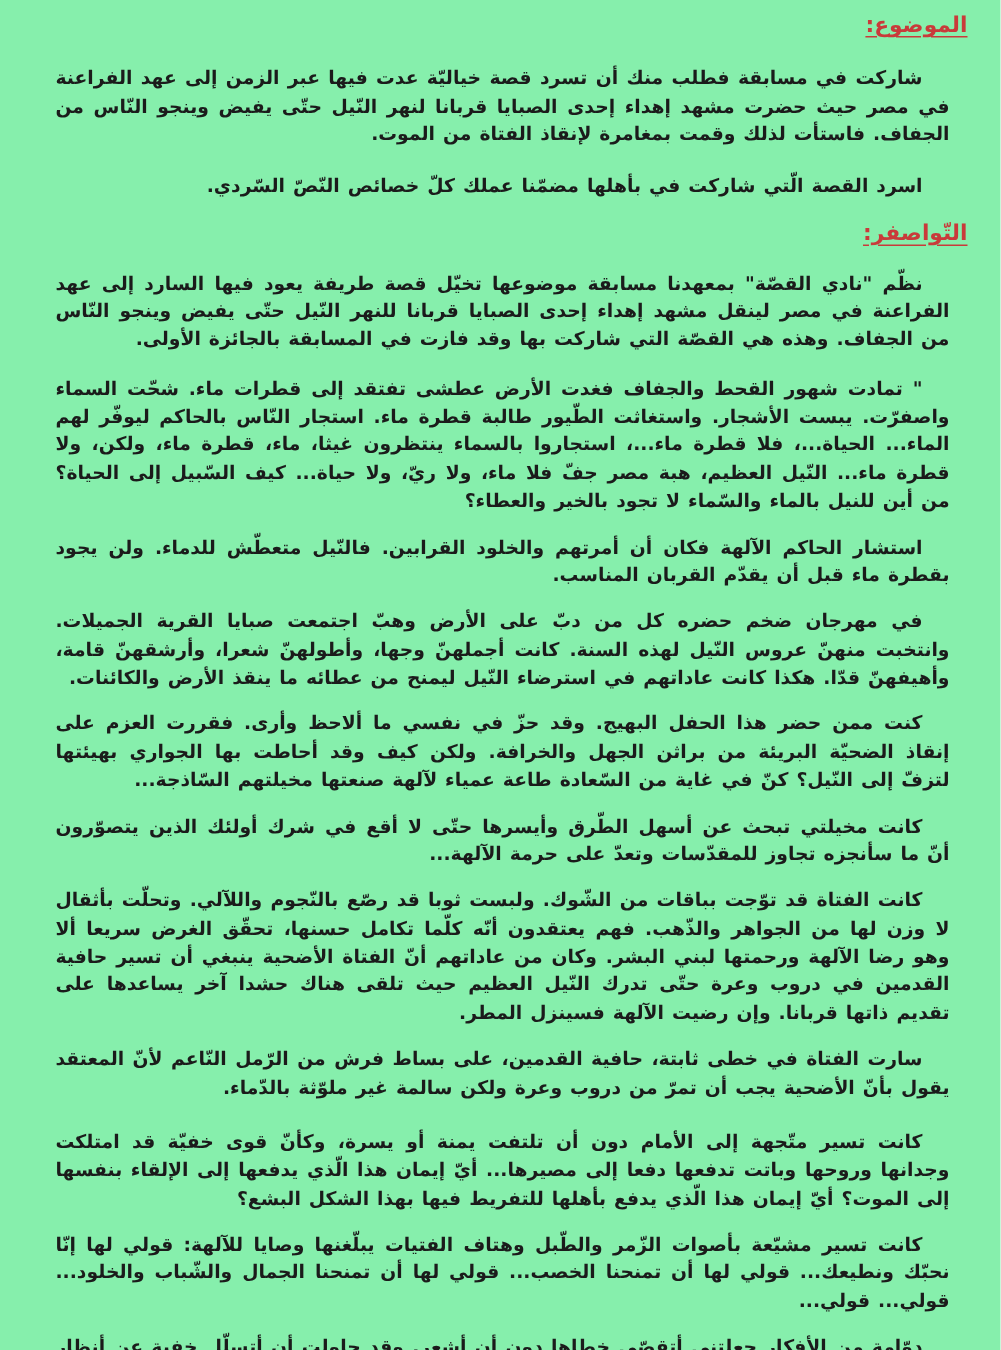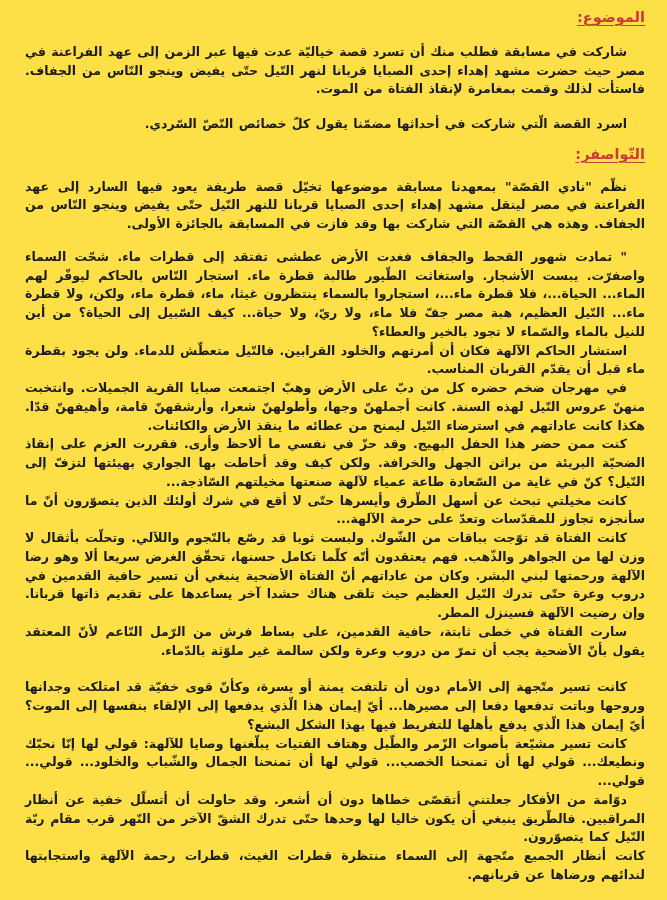--- a/index.html
+++ b/index.html
@@ -5,61 +5,61 @@
   html, body {
     margin: 0;
     padding: 0;
     background: #ffffff;
   }
   .page {
     position: relative;
     width: 667px;
     height: 900px;
     box-sizing: border-box;
-    background: #fde047;
+    background: #86efac;
     padding: 7px 22px 10px 25px;
     overflow: hidden;
     direction: rtl;
     font-family: "DejaVu Sans", sans-serif;
     font-weight: 700;
     font-size: 12.5px;
     line-height: 1.5;
     color: #1b1b1b;
   }
   .heading {
     color: #c93a3a;
     font-size: 14.5px;
     font-weight: 700;
     text-decoration: underline;
     text-underline-offset: 3px;
     margin: 0;
   }
   .para {
-    margin: 0;
+    margin: 12px;
     text-align: justify;
     text-indent: 18px;
     word-spacing: 1px;
   }
   .no-indent { text-indent: 0; }
   .mt10 { margin-top: 10px; }
   .mt12 { margin-top: 12px; }
   .mt14 { margin-top: 14px; }
   .mt16 { margin-top: 16px; }
   .mt18 { margin-top: 18px; }
 </style>
 </head>
 <body>
 
 <div class="page">
 
   <h2 class="heading">الموضوع:</h2>
 
   <p class="para mt14">شاركت في مسابقة فطلب منك أن تسرد قصة خياليّة عدت فيها عبر الزمن إلى عهد الفراعنة في مصر حيث حضرت مشهد إهداء إحدى الصبايا قربانا لنهر النّيل حتّى يفيض وينجو النّاس من الجفاف. فاستأت لذلك وقمت بمغامرة لإنقاذ الفتاة من الموت.</p>
 
-  <p class="para mt16">اسرد القصة الّتي شاركت في أحداثها مضمّنا يقول كلّ خصائص النّصّ السّردي.</p>
+  <p class="para mt16">اسرد القصة الّتي شاركت في بأهلها مضمّنا عملك كلّ خصائص النّصّ السّردي.</p>
 
   <h2 class="heading mt10">التّواصفر:</h2>
 
   <p class="para mt12">نظّم "نادي القصّة" بمعهدنا مسابقة موضوعها تخيّل قصة طريفة يعود فيها السارد إلى عهد الفراعنة في مصر لينقل مشهد إهداء إحدى الصبايا قربانا للنهر النّيل حتّى يفيض وينجو النّاس من الجفاف. وهذه هي القصّة التي شاركت بها وقد فازت في المسابقة بالجائزة الأولى.</p>
 
   <p class="para mt14">" تمادت شهور القحط والجفاف فغدت الأرض عطشى تفتقد إلى قطرات ماء. شحّت السماء واصفرّت. يبست الأشجار. واستغاثت الطّيور طالبة قطرة ماء. استجار النّاس بالحاكم ليوفّر لهم الماء... الحياة...، فلا قطرة ماء...، استجاروا بالسماء ينتظرون غيثا، ماء، قطرة ماء، ولكن، ولا قطرة ماء... النّيل العظيم، هبة مصر جفّ فلا ماء، ولا ريّ، ولا حياة... كيف السّبيل إلى الحياة؟ من أين للنيل بالماء والسّماء لا تجود بالخير والعطاء؟</p>
 
   <p class="para">استشار الحاكم الآلهة فكان أن أمرتهم والخلود القرابين. فالنّيل متعطّش للدماء. ولن يجود بقطرة ماء قبل أن يقدّم القربان المناسب.</p>
 
   <p class="para">في مهرجان ضخم حضره كل من دبّ على الأرض وهبّ اجتمعت صبايا القرية الجميلات. وانتخبت منهنّ عروس النّيل لهذه السنة. كانت أجملهنّ وجها، وأطولهنّ شعرا، وأرشقهنّ قامة، وأهيفهنّ قدّا. هكذا كانت عاداتهم في استرضاء النّيل ليمنح من عطائه ما ينقذ الأرض والكائنات.</p>

